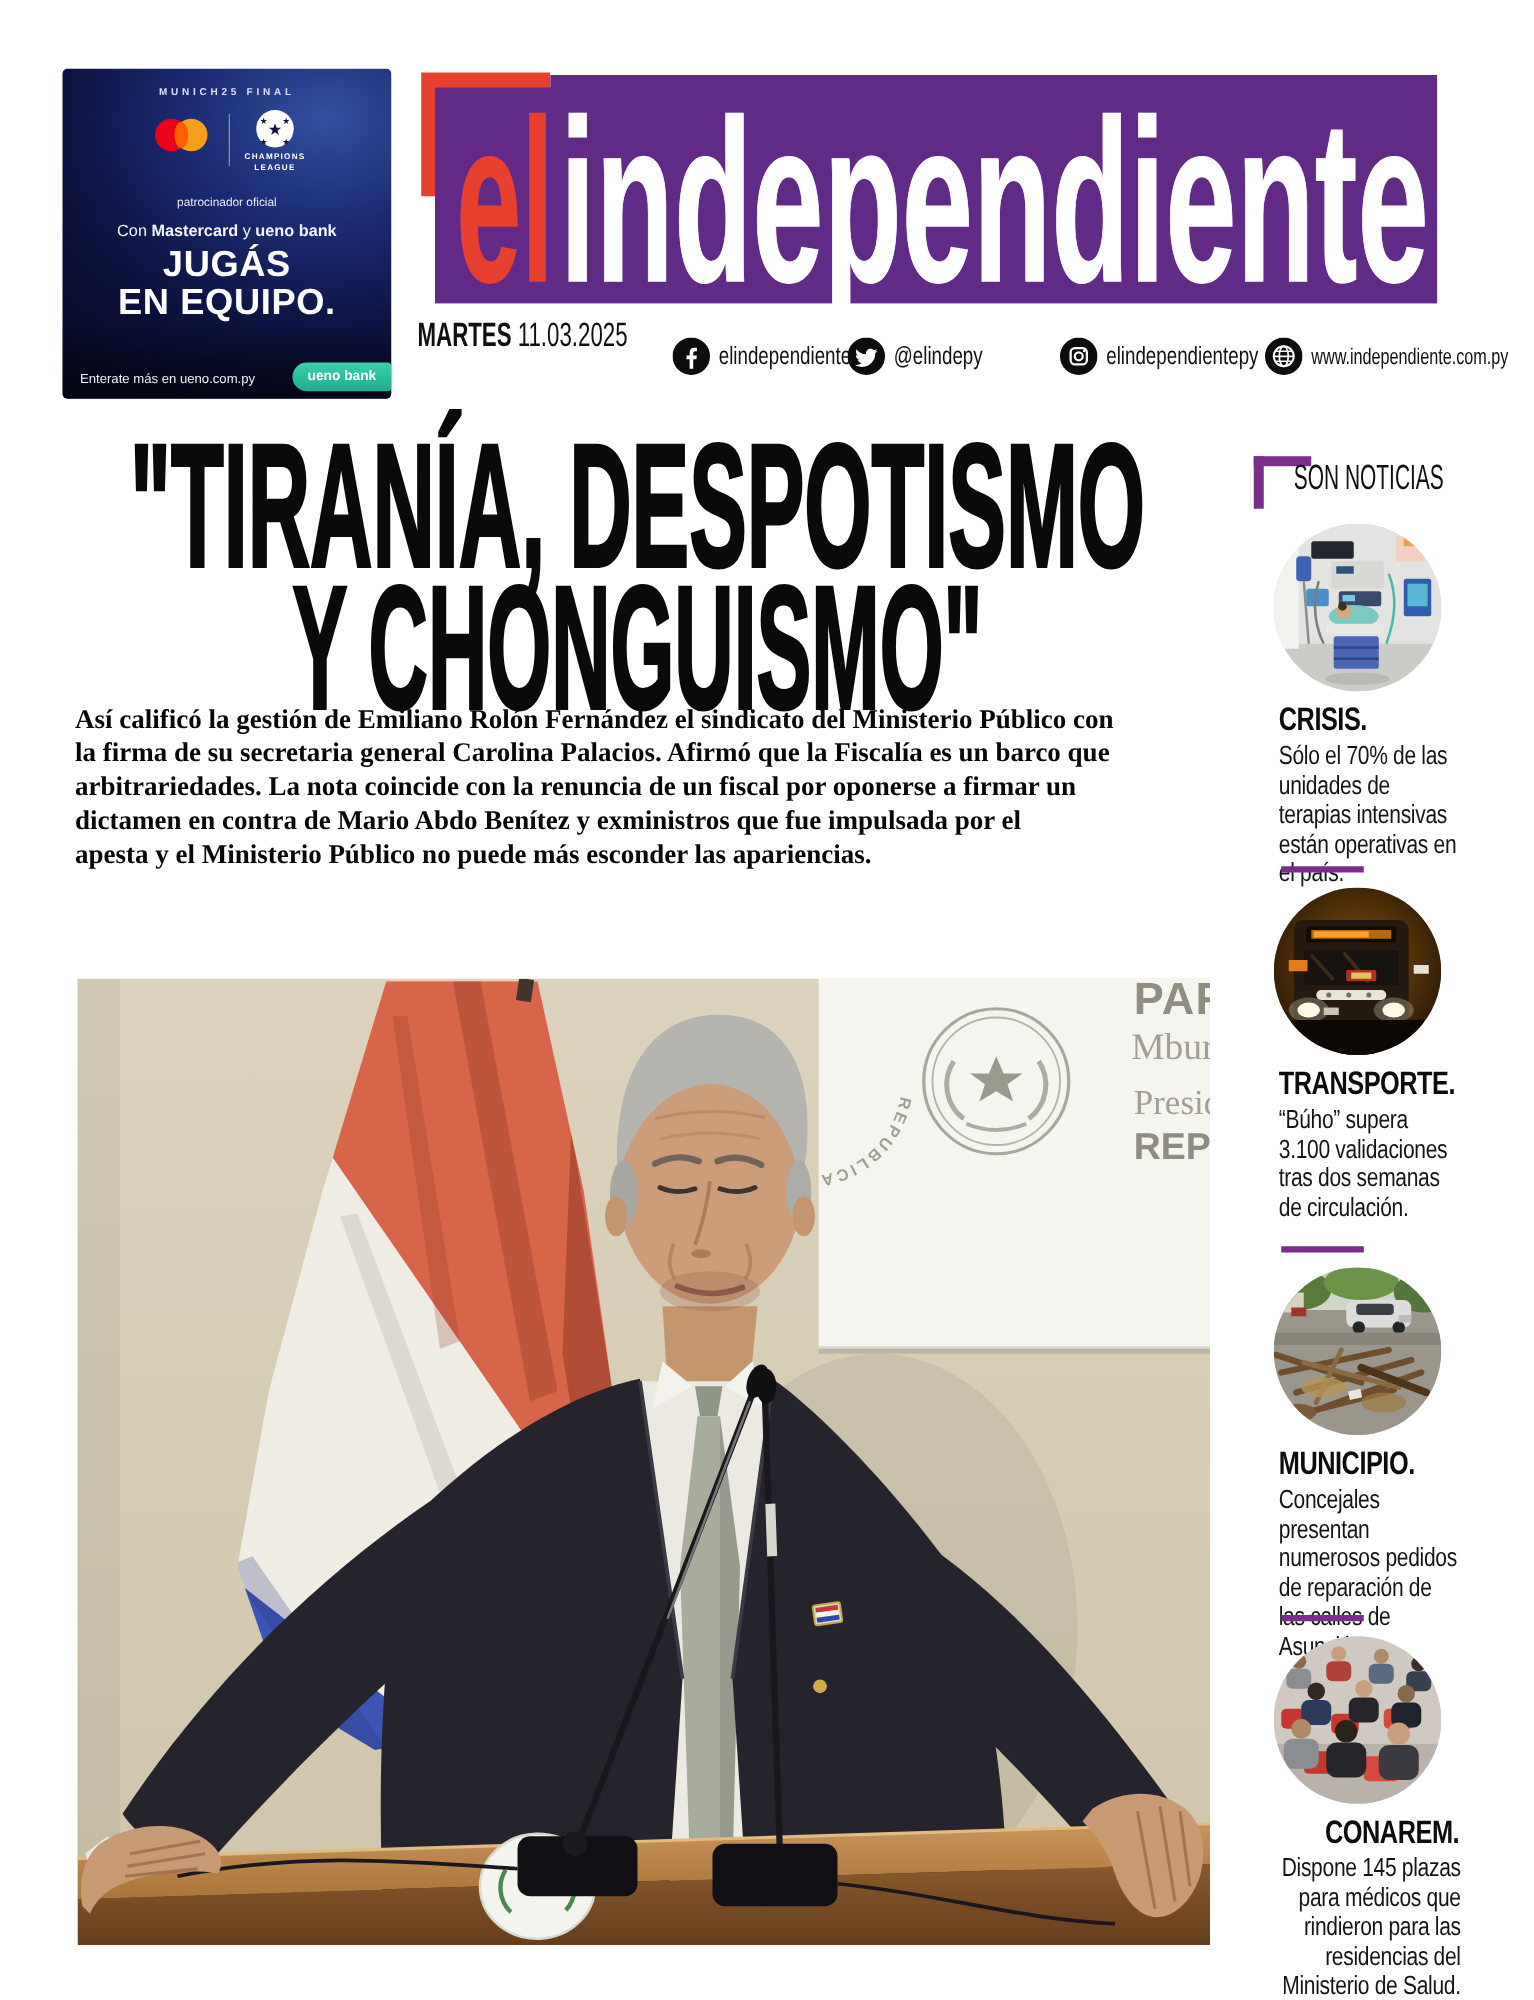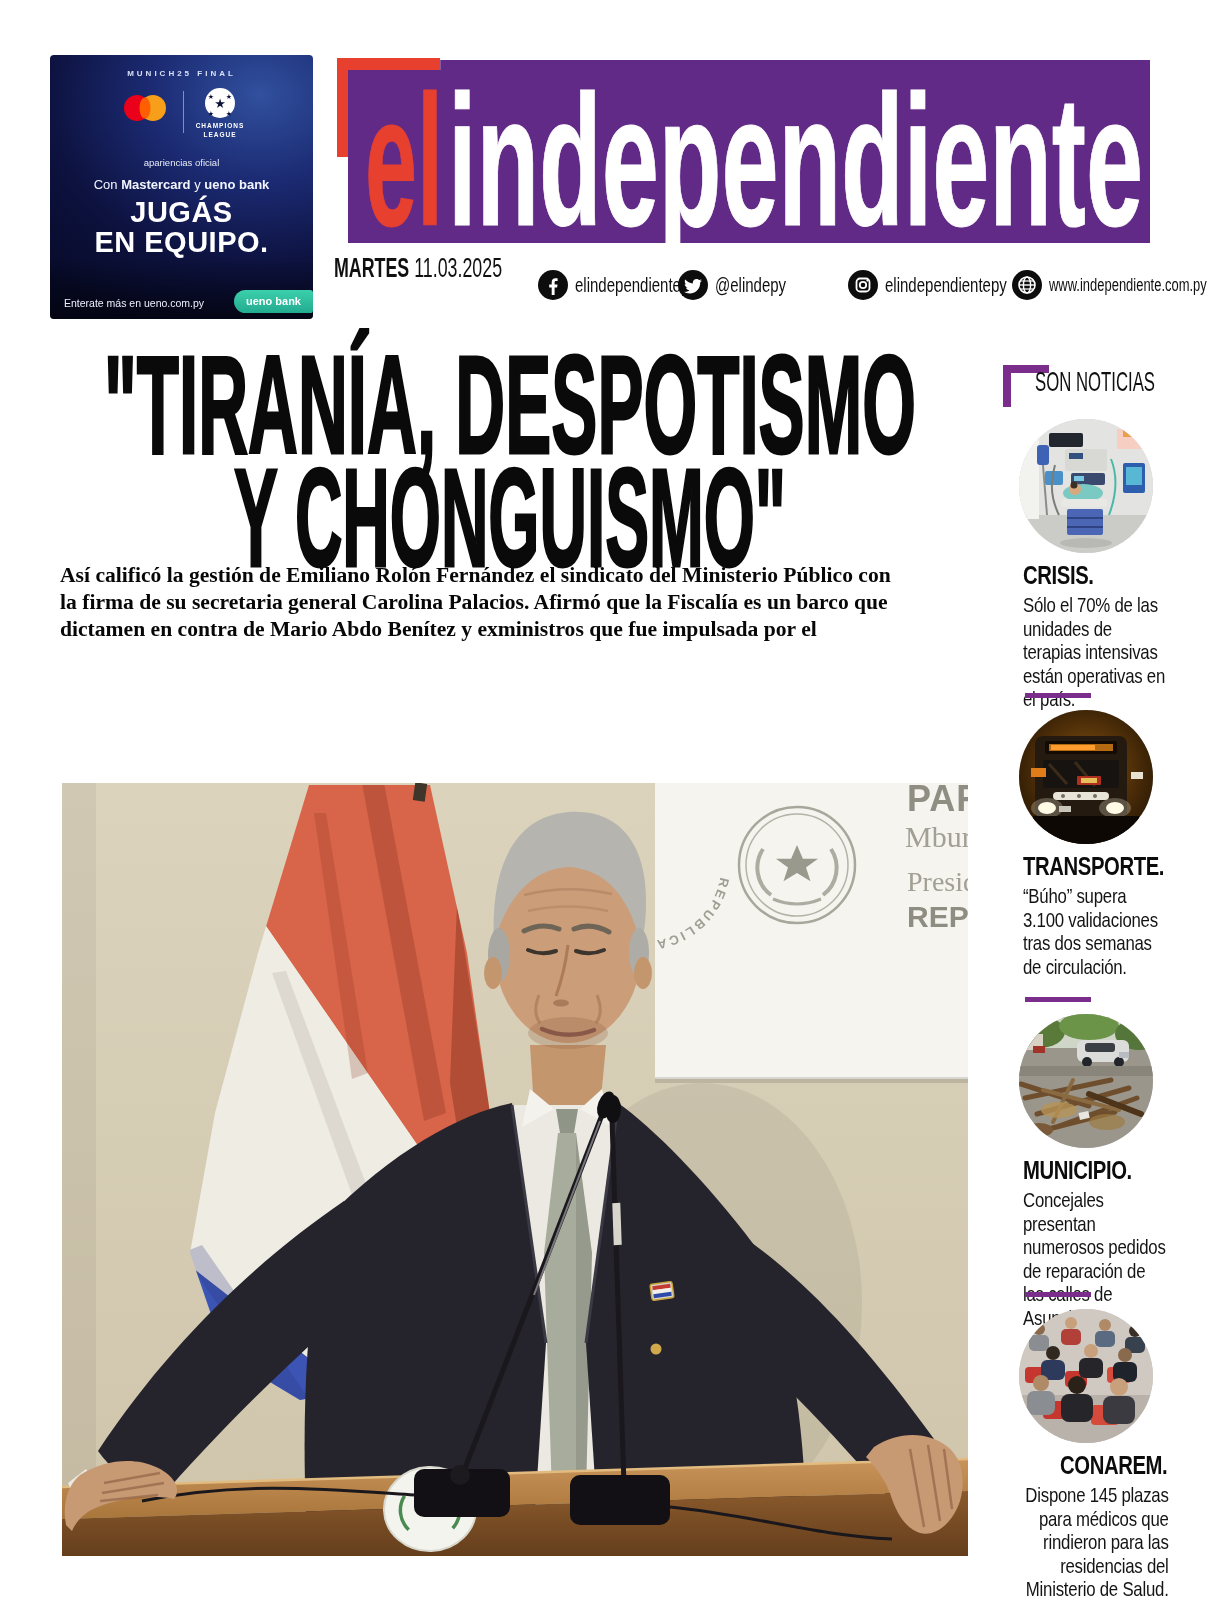--- a/index.html
+++ b/index.html
@@ -84,21 +84,21 @@
         <text x="18" y="23" font-size="13" text-anchor="middle" fill="#0b1038">★</text>
         <text x="9" y="14" font-size="7" text-anchor="middle" fill="#0b1038">★</text>
         <text x="27" y="14" font-size="7" text-anchor="middle" fill="#0b1038">★</text>
         <text x="9" y="31" font-size="7" text-anchor="middle" fill="#0b1038">★</text>
         <text x="27" y="31" font-size="7" text-anchor="middle" fill="#0b1038">★</text>
       </svg>
       <span class="ucl-txt">CHAMPIONS</span>
       <span class="ucl-txt">LEAGUE</span>
     </div>
   </div>
-  <div class="ad-sponsor">apariencias oficial</div>
+  <div class="ad-sponsor">patrocinador oficial</div>
   <div class="ad-partner">
     <span>Con</span>
     <b>Mastercard</b>
     <span>y</span>
     <b>ueno bank</b>
   </div>
   <div class="ad-big">
     <div>JUGÁS</div>
     <div>EN EQUIPO.</div>
   </div>
@@ -157,21 +157,23 @@
 </div>
 
 <svg id="headline" class="abs" viewBox="0 0 910 245">
   <text x="455" y="119" text-anchor="middle" font-size="140" font-weight="bold" fill="#0a0a0a" stroke="#0a0a0a" stroke-width="3" paint-order="stroke" textLength="812" lengthAdjust="spacingAndGlyphs">"TIRANÍA, DESPOTISMO</text>
   <text x="455" y="232" text-anchor="middle" font-size="140" font-weight="bold" fill="#0a0a0a" stroke="#0a0a0a" stroke-width="3" paint-order="stroke" textLength="552" lengthAdjust="spacingAndGlyphs">Y CHONGUISMO"</text>
 </svg>
 
 <div id="lead" class="abs">
   <div class="ln">Así calificó la gestión de Emiliano Rolón Fernández el sindicato del Ministerio Público con</div>
   <div class="ln">la firma de su secretaria general Carolina Palacios. Afirmó que la Fiscalía es un barco que</div>
+  <div class="ln">arbitrariedades. La nota coincide con la renuncia de un fiscal por oponerse a firmar un</div>
   <div class="ln">dictamen en contra de Mario Abdo Benítez y exministros que fue impulsada por el</div>
+  <div class="ln">apesta y el Ministerio Público no puede más esconder las apariencias.</div>
 </div>
 
 <div id="photo" class="abs">
 <svg width="906" height="773" viewBox="0 0 906 773">
   <defs>
     <linearGradient id="wallG" x1="0" y1="0" x2="0" y2="1">
       <stop offset="0" stop-color="#dcd3bd"></stop>
           <stop offset="1" stop-color="#cfc5ab"></stop>
     </linearGradient>
     <linearGradient id="woodTop" x1="0" y1="0" x2="0" y2="1">

